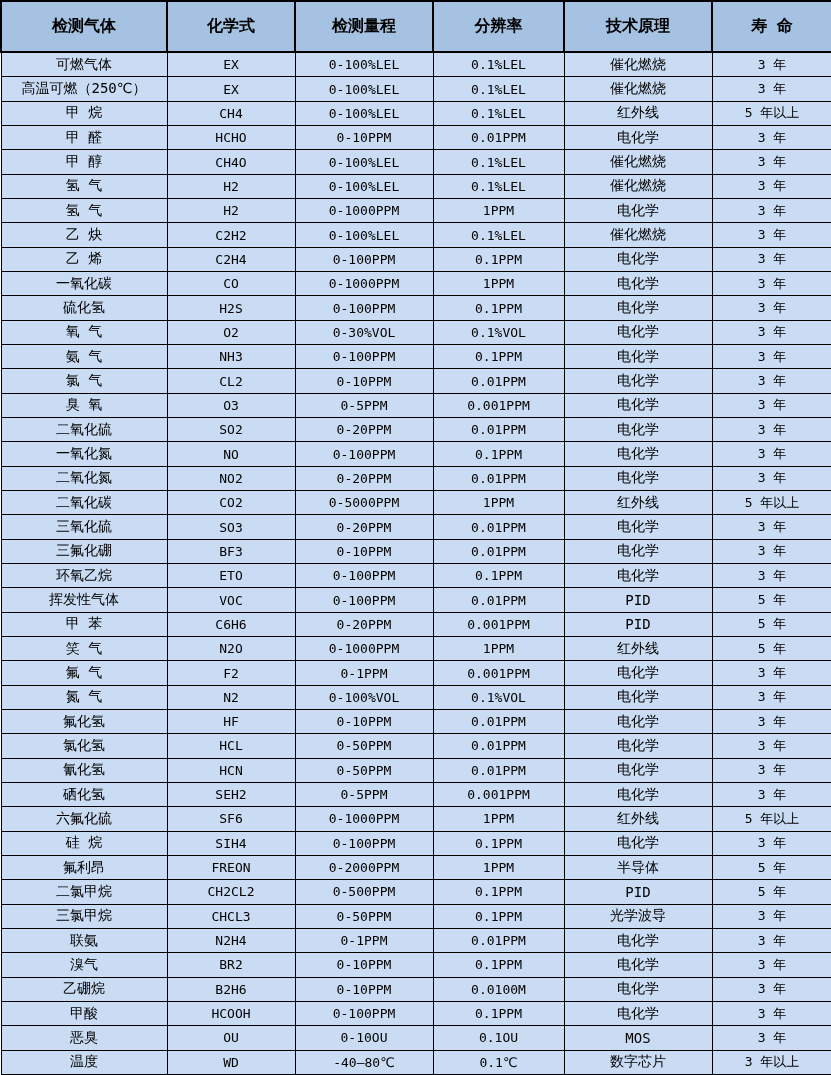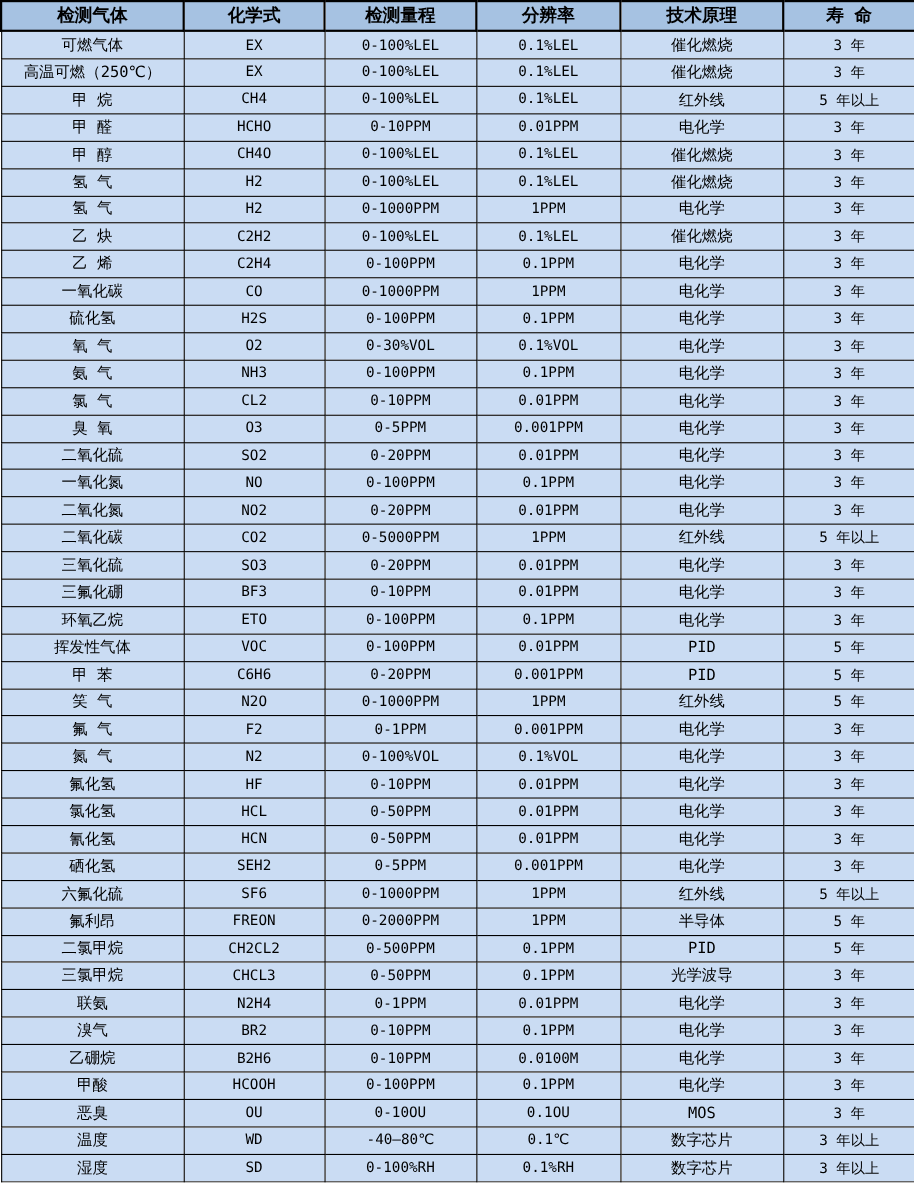--- a/index.html
+++ b/index.html
@@ -17,21 +17,21 @@
   }
   .gas-table th {
     background: #a6c2e2;
     border: 2px solid #000000;
     font-size: 16px;
     font-weight: bold;
     height: 25px;
     text-align: center;
     vertical-align: middle;
     white-space: pre;
-    padding: 0;
+    padding: 12px;
     overflow: hidden;
   }
   .gas-table td {
     background: #cadcf3;
     border: 1.5px solid #000000;
     font-size: 13px;
     text-align: center;
     vertical-align: middle;
     white-space: pre;
     padding: 0;
@@ -316,20 +316,28 @@
       </tr>
       <tr>
         <td>六氟化硫</td>
         <td>SF6</td>
         <td>0-1000PPM</td>
         <td>1PPM</td>
         <td>红外线</td>
         <td>5 年以上</td>
       </tr>
       <tr>
+        <td>硅 烷</td>
+        <td>SIH4</td>
+        <td>0-100PPM</td>
+        <td>0.1PPM</td>
+        <td>电化学</td>
+        <td>3 年</td>
+      </tr>
+      <tr>
         <td>氟利昂</td>
         <td>FREON</td>
         <td>0-2000PPM</td>
         <td>1PPM</td>
         <td>半导体</td>
         <td>5 年</td>
       </tr>
       <tr>
         <td>二氯甲烷</td>
         <td>CH2CL2</td>
@@ -387,22 +395,14 @@
         <td>3 年</td>
       </tr>
       <tr>
         <td>温度</td>
         <td>WD</td>
         <td>-40—80℃</td>
         <td>0.1℃</td>
         <td>数字芯片</td>
         <td>3 年以上</td>
       </tr>
-      <tr>
-        <td>湿度</td>
-        <td>SD</td>
-        <td>0-100%RH</td>
-        <td>0.1%RH</td>
-        <td>数字芯片</td>
-        <td>3 年以上</td>
-      </tr>
     </tbody>
 </table>
 
 </body></html>

